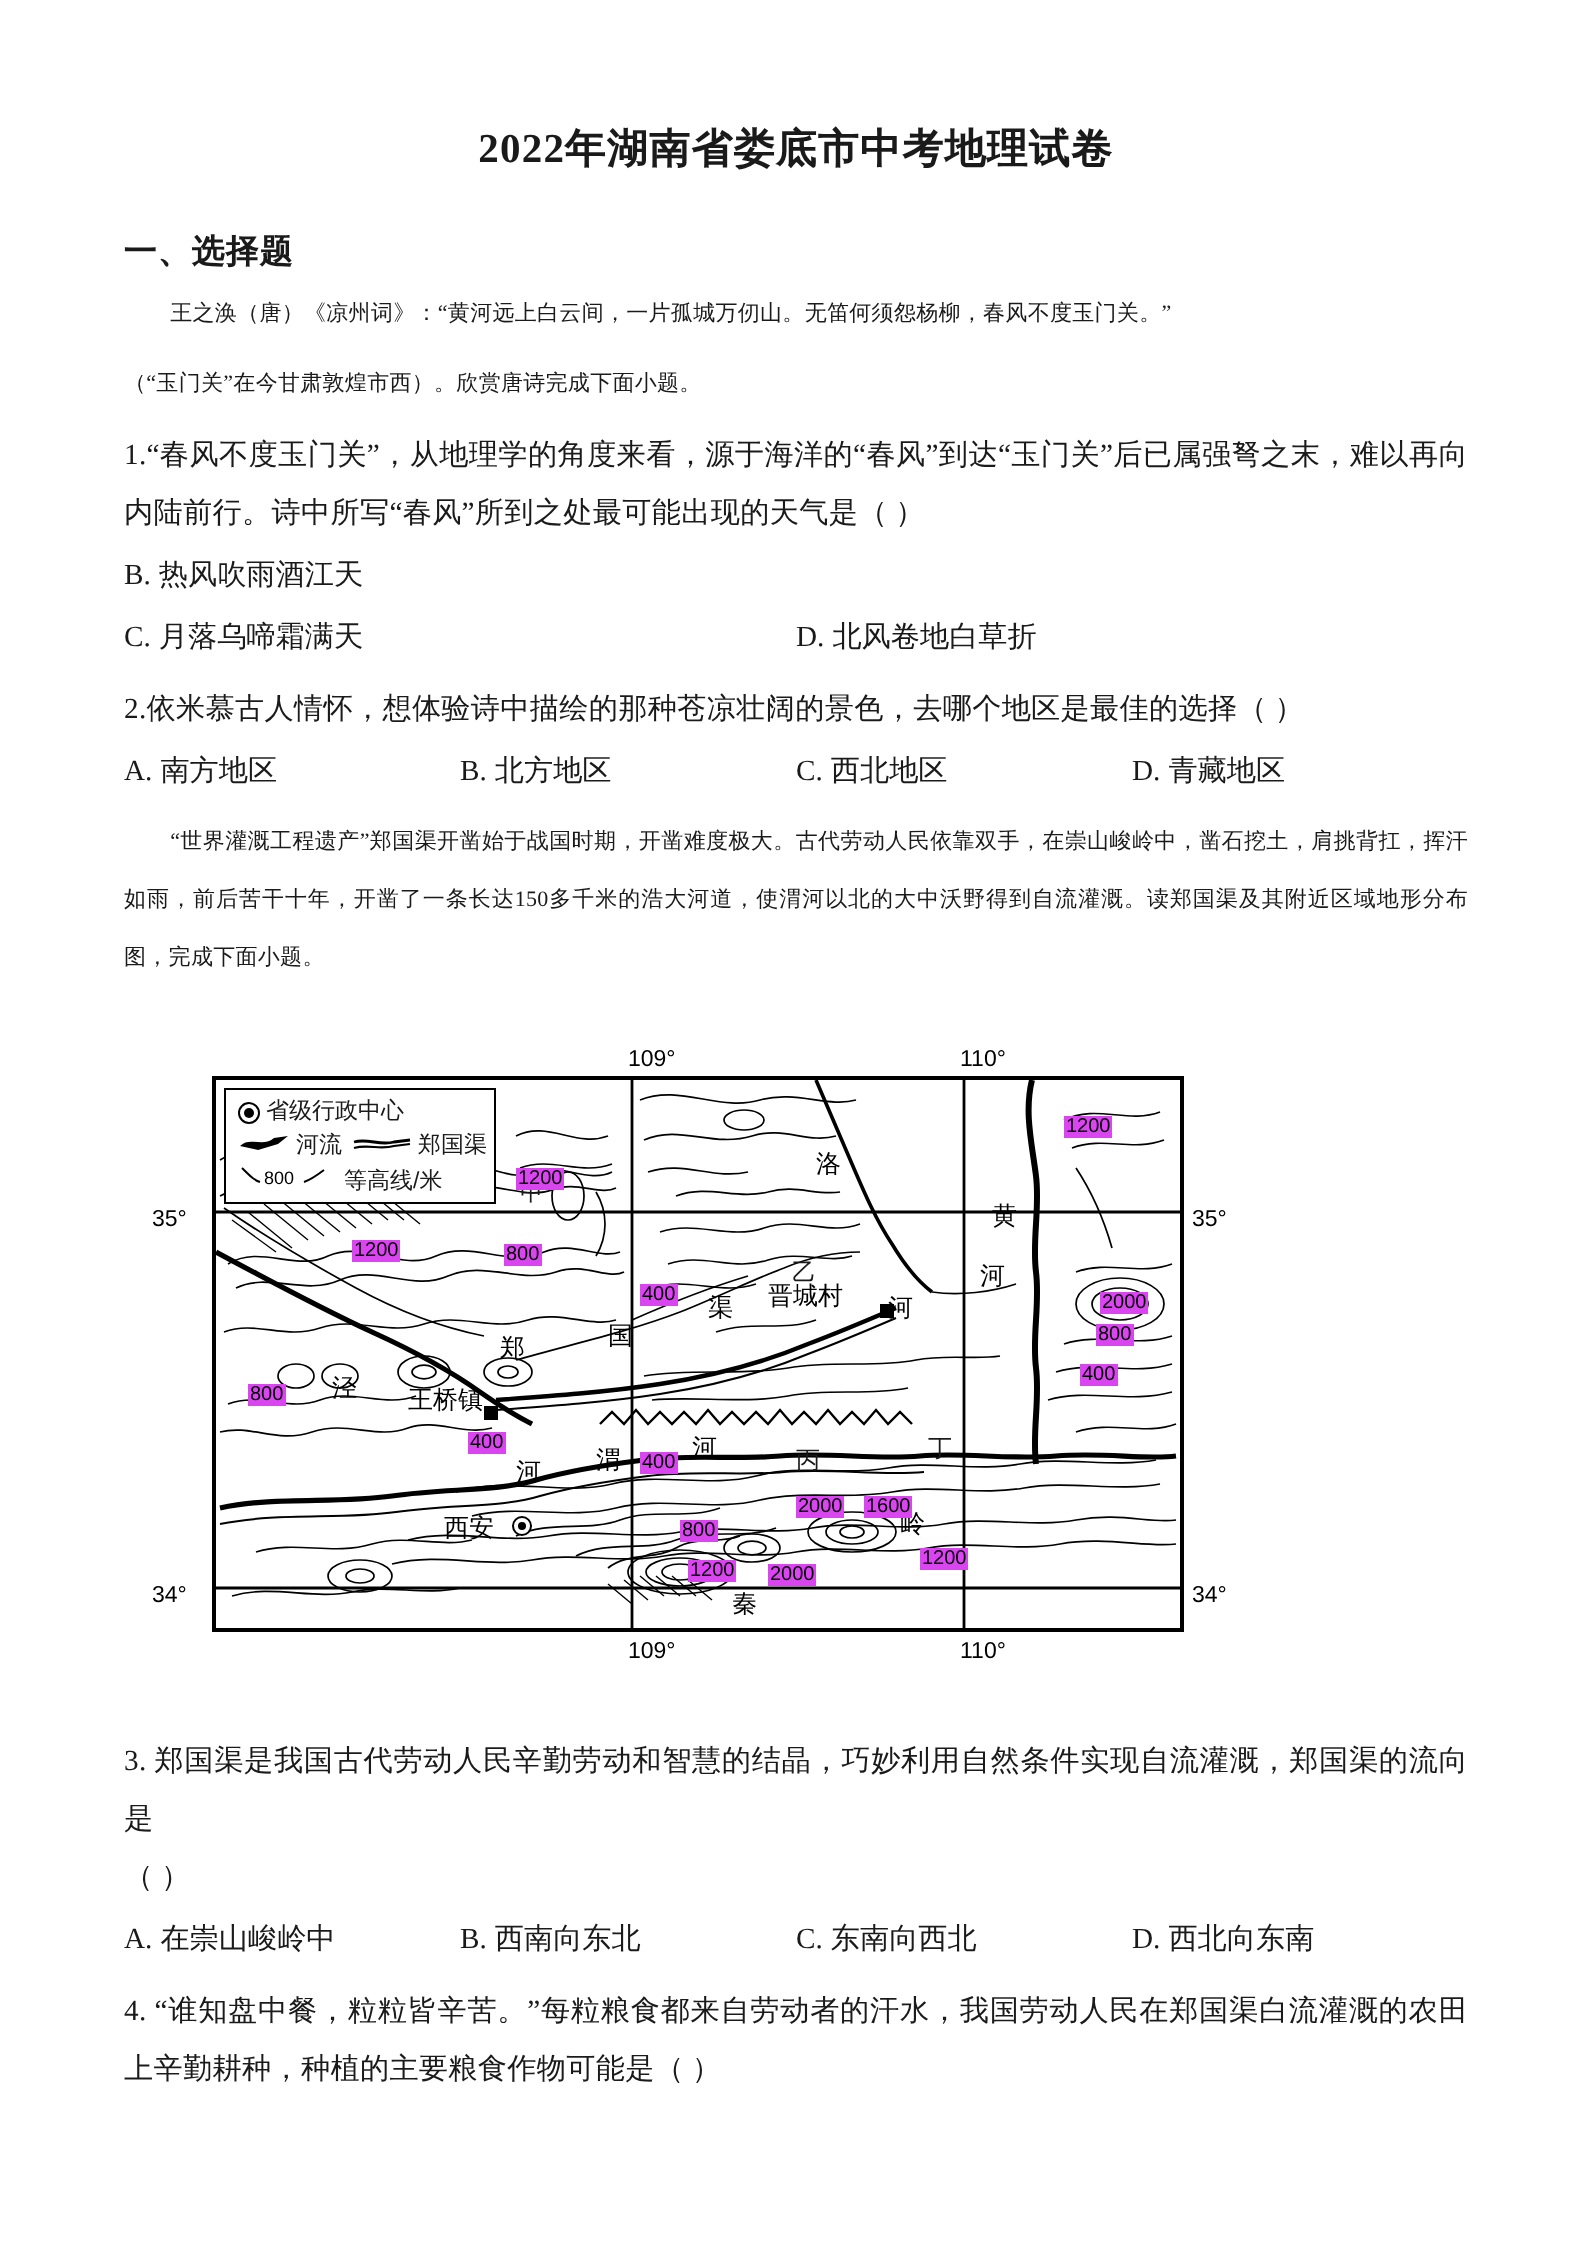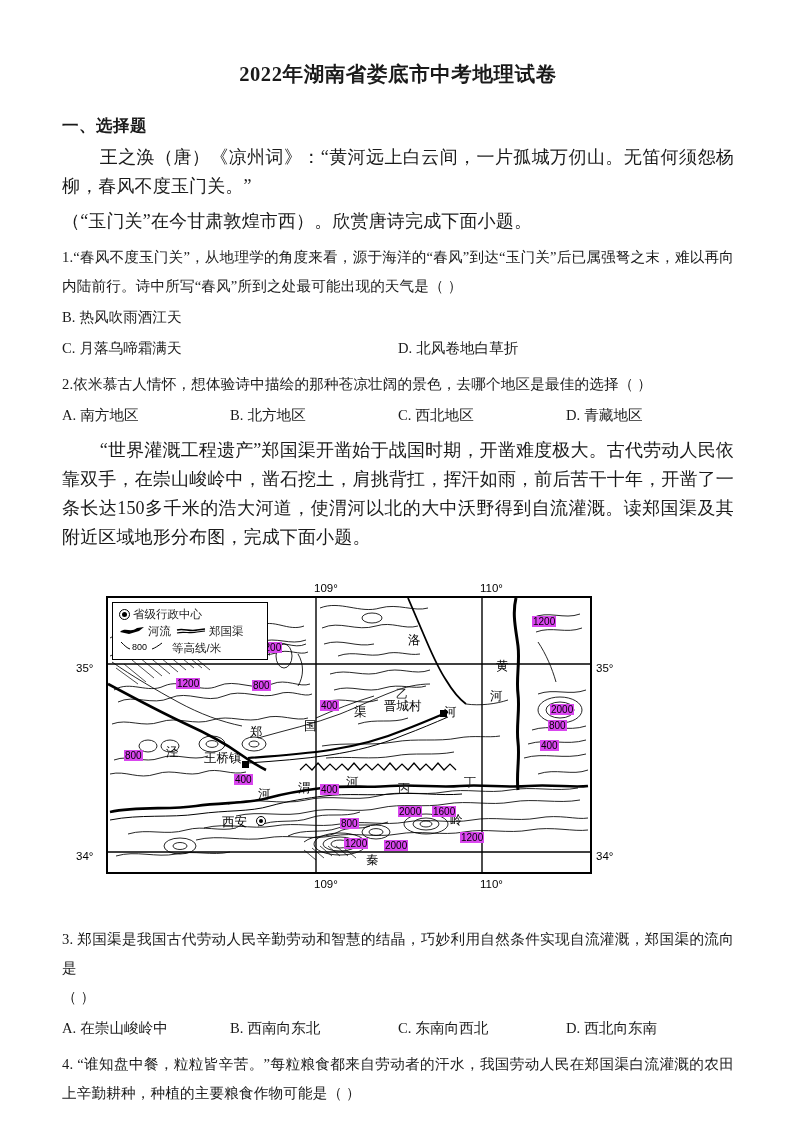--- a/index.html
+++ b/index.html
@@ -40,21 +40,21 @@
   }
 
   .section-heading {
     font-size: 16.5px;
     font-weight: bold;
     margin-top: 27px;
     letter-spacing: 0.5px;
   }
 
   .para {
-    font-size: 18px;
+    font-size: 11px;
     line-height: 29px;
     text-align: justify;
     margin: 6px 0 0 0;
     letter-spacing: 0.15px;
   }
   .para.indent {
     text-indent: 2.1em;
   }
   .q-text {
     font-size: 14.6px;
@@ -109,21 +109,21 @@
   }
   .lon-top { top: 0px; }
   .lon-bot { top: 296px; }
   .lat-left { left: 0px; }
   .lat-right { left: 520px; }
 
   .legend-box {
     position: absolute;
     left: 36px;
     top: 20px;
-    width: 156px;
+    width: 136px;
     height: 58px;
     border: 1.6px solid #000;
     background: #fff;
     box-sizing: border-box;
     padding: 3px 4px 0 6px;
     font-size: 11.5px;
     line-height: 17px;
     font-family: "Liberation Sans", sans-serif;
   }
   .lg-row { display: flex; align-items: center; white-space: nowrap; }

